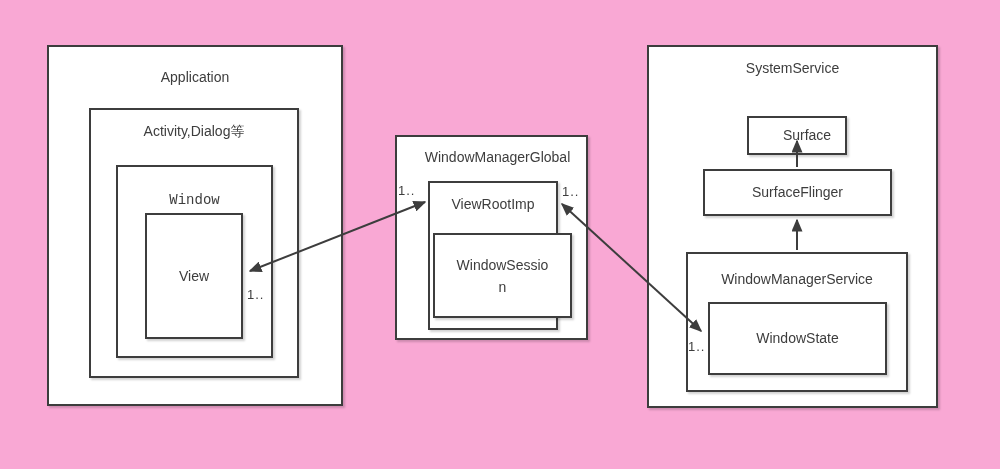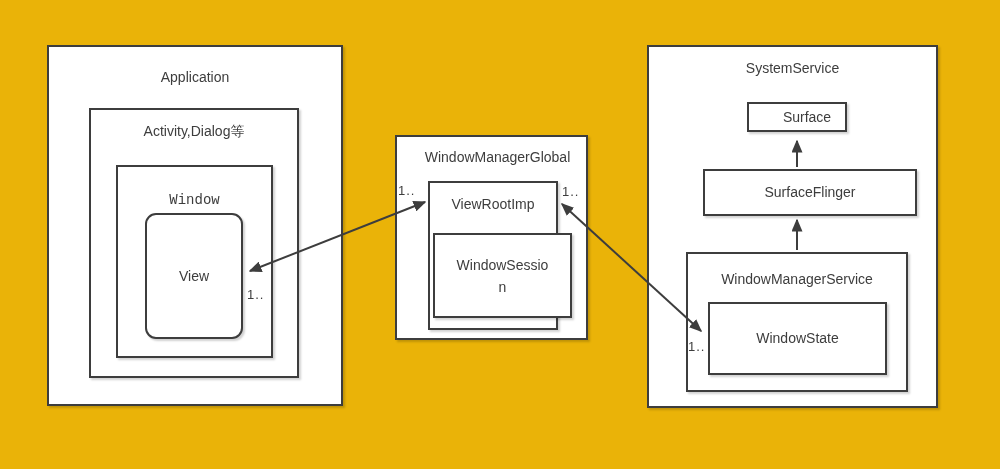--- a/index.html
+++ b/index.html
@@ -1,17 +1,17 @@
 <!DOCTYPE html>
 <html><head>
 <meta charset="utf-8">
 <style>
   html, body { margin:0; padding:0; background:#ffffff; }
   .canvas {
-    position:relative; width:1000px; height:469px; background:#eab308;
+    position:relative; width:1000px; height:469px; background:#f9a8d4;
     font-family:"Liberation Sans","DejaVu Sans",sans-serif;
     color:#3d3d3d; overflow:hidden;
   }
   .box {
     position:absolute; box-sizing:border-box;
     border:2px solid #3d3d3d; background:#ffffff;
     box-shadow:2px 2px 2px rgba(0,0,0,0.18);
     text-align:center; font-size:14px; line-height:17px;
   }
   .box .title { display:block; white-space:nowrap; }
@@ -33,42 +33,42 @@
 
   <div class="box" style="left:47px; top:45px; width:296px; height:361px;">
     <span class="title" style="margin-top:22px;">Application</span>
   </div>
   <div class="box" style="left:89px; top:108px; width:210px; height:270px;">
     <span class="title" style="margin-top:13px;">Activity,Dialog等</span>
   </div>
   <div class="box" style="left:116px; top:165px; width:157px; height:193px;">
     <span class="title" style="margin-top:25px;font-family:Liberation Mono, monospace;">Window</span>
   </div>
-  <div class="box centered" style="left:145px; top:213px; width:98px; height:126px;border-radius:11px;">
+  <div class="box centered" style="left:145px; top:213px; width:98px; height:126px;">
     <span class="title">View</span>
   </div>
 
   <div class="box" style="left:395px; top:135px; width:193px; height:205px;">
     <span class="title" style="margin-top:12px;padding-left:12px;">WindowManagerGlobal</span>
   </div>
   <div class="box" style="left:428px; top:181px; width:130px; height:149px;">
     <span class="title" style="margin-top:13px;">ViewRootImp</span>
   </div>
   <div class="box centered wrap-lines" style="left:433px; top:233px; width:139px; height:85px;">
     <span class="title">WindowSessio</span>
     <span class="title">n</span>
   </div>
 
   <div class="box" style="left:647px; top:45px; width:291px; height:363px;">
     <span class="title" style="margin-top:13px;">SystemService</span>
   </div>
-  <div class="box centered" style="left:747px; top:102px; width:100px; height:30px;padding-left:20px;">
+  <div class="box centered" style="left:747px; top:116px; width:100px; height:39px;padding-left:20px;">
     <span class="title">Surface</span>
   </div>
-  <div class="box centered" style="left:703px; top:169px; width:214px; height:47px;">
+  <div class="box centered" style="left:703px; top:169px; width:189px; height:47px;">
     <span class="title">SurfaceFlinger</span>
   </div>
   <div class="box" style="left:686px; top:252px; width:222px; height:140px;">
     <span class="title" style="margin-top:17px;">WindowManagerService</span>
   </div>
   <div class="box centered" style="left:708px; top:302px; width:179px; height:73px;">
     <span class="title">WindowState</span>
   </div>
 
   <span class="mult" style="left:247px; top:287px;">1..</span>

